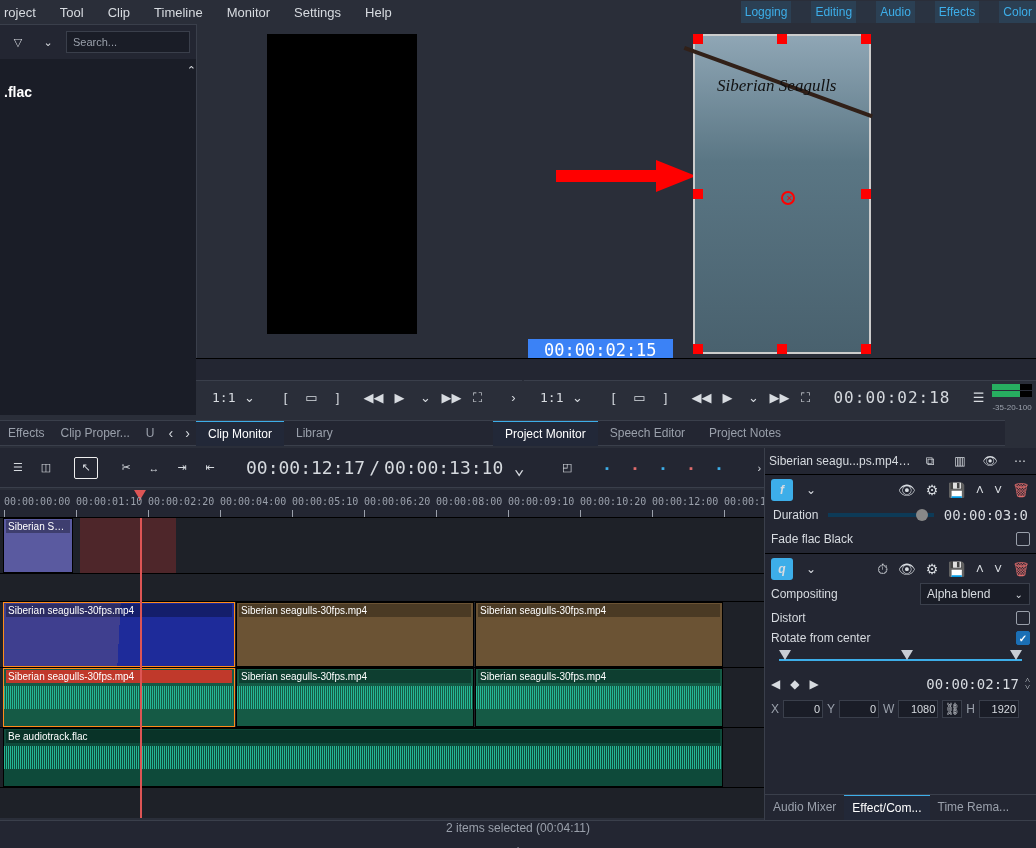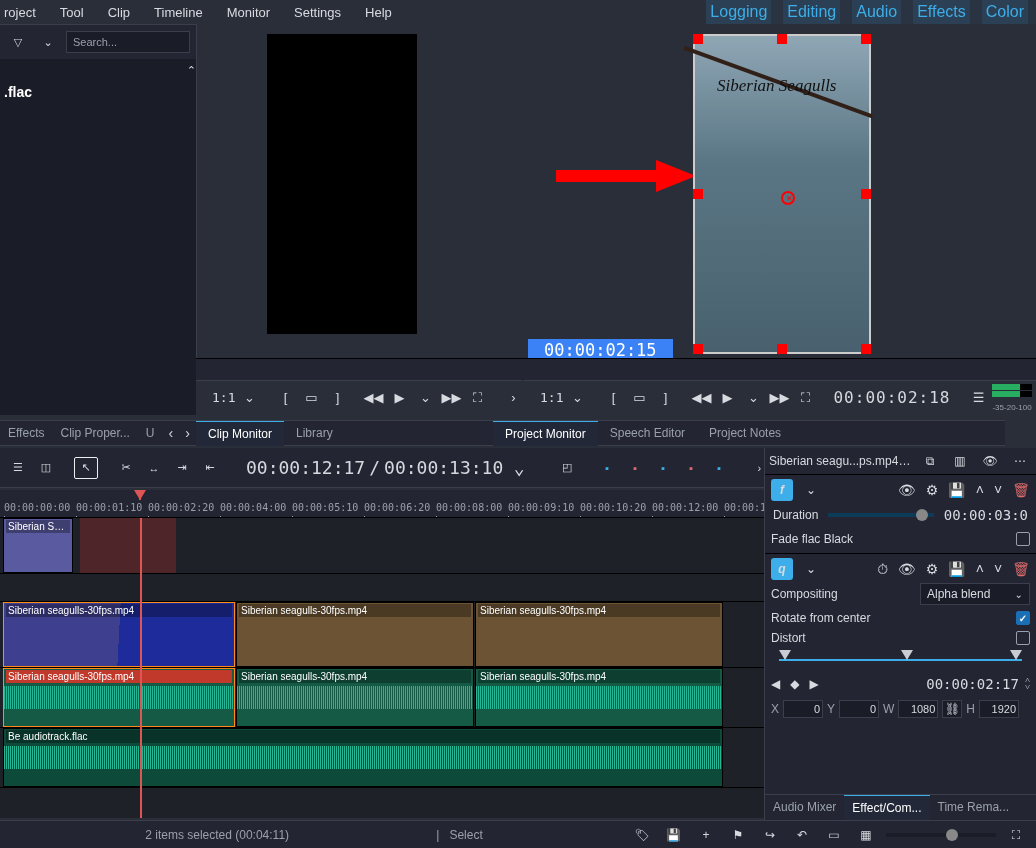--- a/index.html
+++ b/index.html
@@ -36,21 +36,21 @@
   
   .menu-row {
     position: absolute; left:0; top:0; right:0; height:24px;
     display:flex; align-items:center; justify-content:space-between;
     background: var(--bg-main);
     padding: 0 0 0 0;
     font-size: 13px;
   }
   .menu-left { display:flex; gap:24px; padding-left:4px;}
   .menu-left span { cursor:default; }
-  .menu-right { display:flex; gap:12px; padding-right:8px; font-size:16px; color:var(--accent-blue); background:#2e5a7b22;}
+  .menu-right { display:flex; gap:20px; font-size:12px; color:var(--accent-blue); background:#2e5a7b22;}
   .menu-right span { padding:4px 4px; background: #2e5a7b55; }
 
   
   .bin-top {
     position:absolute; left:0; top:24px; width:196px; height:56px;
     background: var(--bg-panel);
     border-top:1px solid var(--border);
   }
   .bin-row1 { display:flex; gap:6px; padding:6px; align-items:center;}
   .icon-btn { min-width:24px; height:22px; display:inline-flex; align-items:center; justify-content:center; color:var(--text); border-radius:2px; }
@@ -222,21 +222,21 @@
   .fx-tabs .tab { font-size:12px; padding:5px 8px; }
 
   
   .timeline-ruler {
     position:absolute; left:0; top:490px; right:272px; height:28px;
     background: var(--bg-panel);
     font-family:monospace; font-size:10px; color:var(--text-dim);
     overflow:hidden;
     border-bottom:1px solid #000;
   }
-  .ruler-tick { position:absolute; top:12px; }
+  .ruler-tick { position:absolute; top:6px; }
   .ruler-tick:before { content:""; position:absolute; left:0; top:14px; width:1px; height:8px; background:var(--text-dim);}
   .playhead { position:absolute; top:0; bottom:0; width:0; }
   .playhead::before {
     content:""; position:absolute; left:-6px; top:0; width:0; height:0;
     border-left:6px solid transparent; border-right:6px solid transparent; border-top:10px solid #d55;
   }
   .playhead::after {
     content:""; position:absolute; left:-1px; top:0; width:2px; height:330px; background:#d55;
   }
   .playhead.pRuler::after { height:10px;}
@@ -281,20 +281,21 @@
     background: linear-gradient(93deg, #3f3f8f 0 50%, #1e2b9a 50% 100%);
   }
 
   
   .status {
     position:absolute; left:0; right:0; bottom:0; height:28px;
     background: var(--bg-panel);
     display:flex; align-items:center; gap:10px; padding:0 8px;
     font-size:12px; color:var(--text-dim);
     border-top:1px solid var(--border);
+    flex-direction:column;
   }
   .status .center { margin:0 auto; }
   .status .right { margin-left:auto; display:flex; align-items:center; gap:8px; }
   .slider {
     width:110px; height:4px; background:var(--bg-dark); position:relative;
   }
   .slider::after {
     content:""; position:absolute; left:60px; top:-4px; width:12px; height:12px; border-radius:50%; background:#888;
   }
 </style>
@@ -575,26 +576,26 @@
       </div>
     </div>
     <div class="row">
       <span class="label">Compositing</span>
       <div class="select">
         <span>Alpha blend</span>
         <span class="chev">⌄</span>
       </div>
     </div>
     <div class="row">
+      <span class="label">Distort</span>
+      <span class="checkbox"></span>
+    </div>
+    <div class="row">
       <span class="label">Rotate from center</span>
       <span class="checkbox checked"></span>
-    </div>
-    <div class="row">
-      <span class="label">Distort</span>
-      <span class="checkbox"></span>
     </div>
     <div class="kf-bar">
       <div class="kf-line"></div>
       <div class="kf-caret" style="left:8px"></div>
       <div class="kf-caret" style="left:50%"></div>
       <div class="kf-caret" style="right:8px"></div>
     </div>
     <div class="kf-controls">
       <span>◀</span>
       <span>◆</span>

